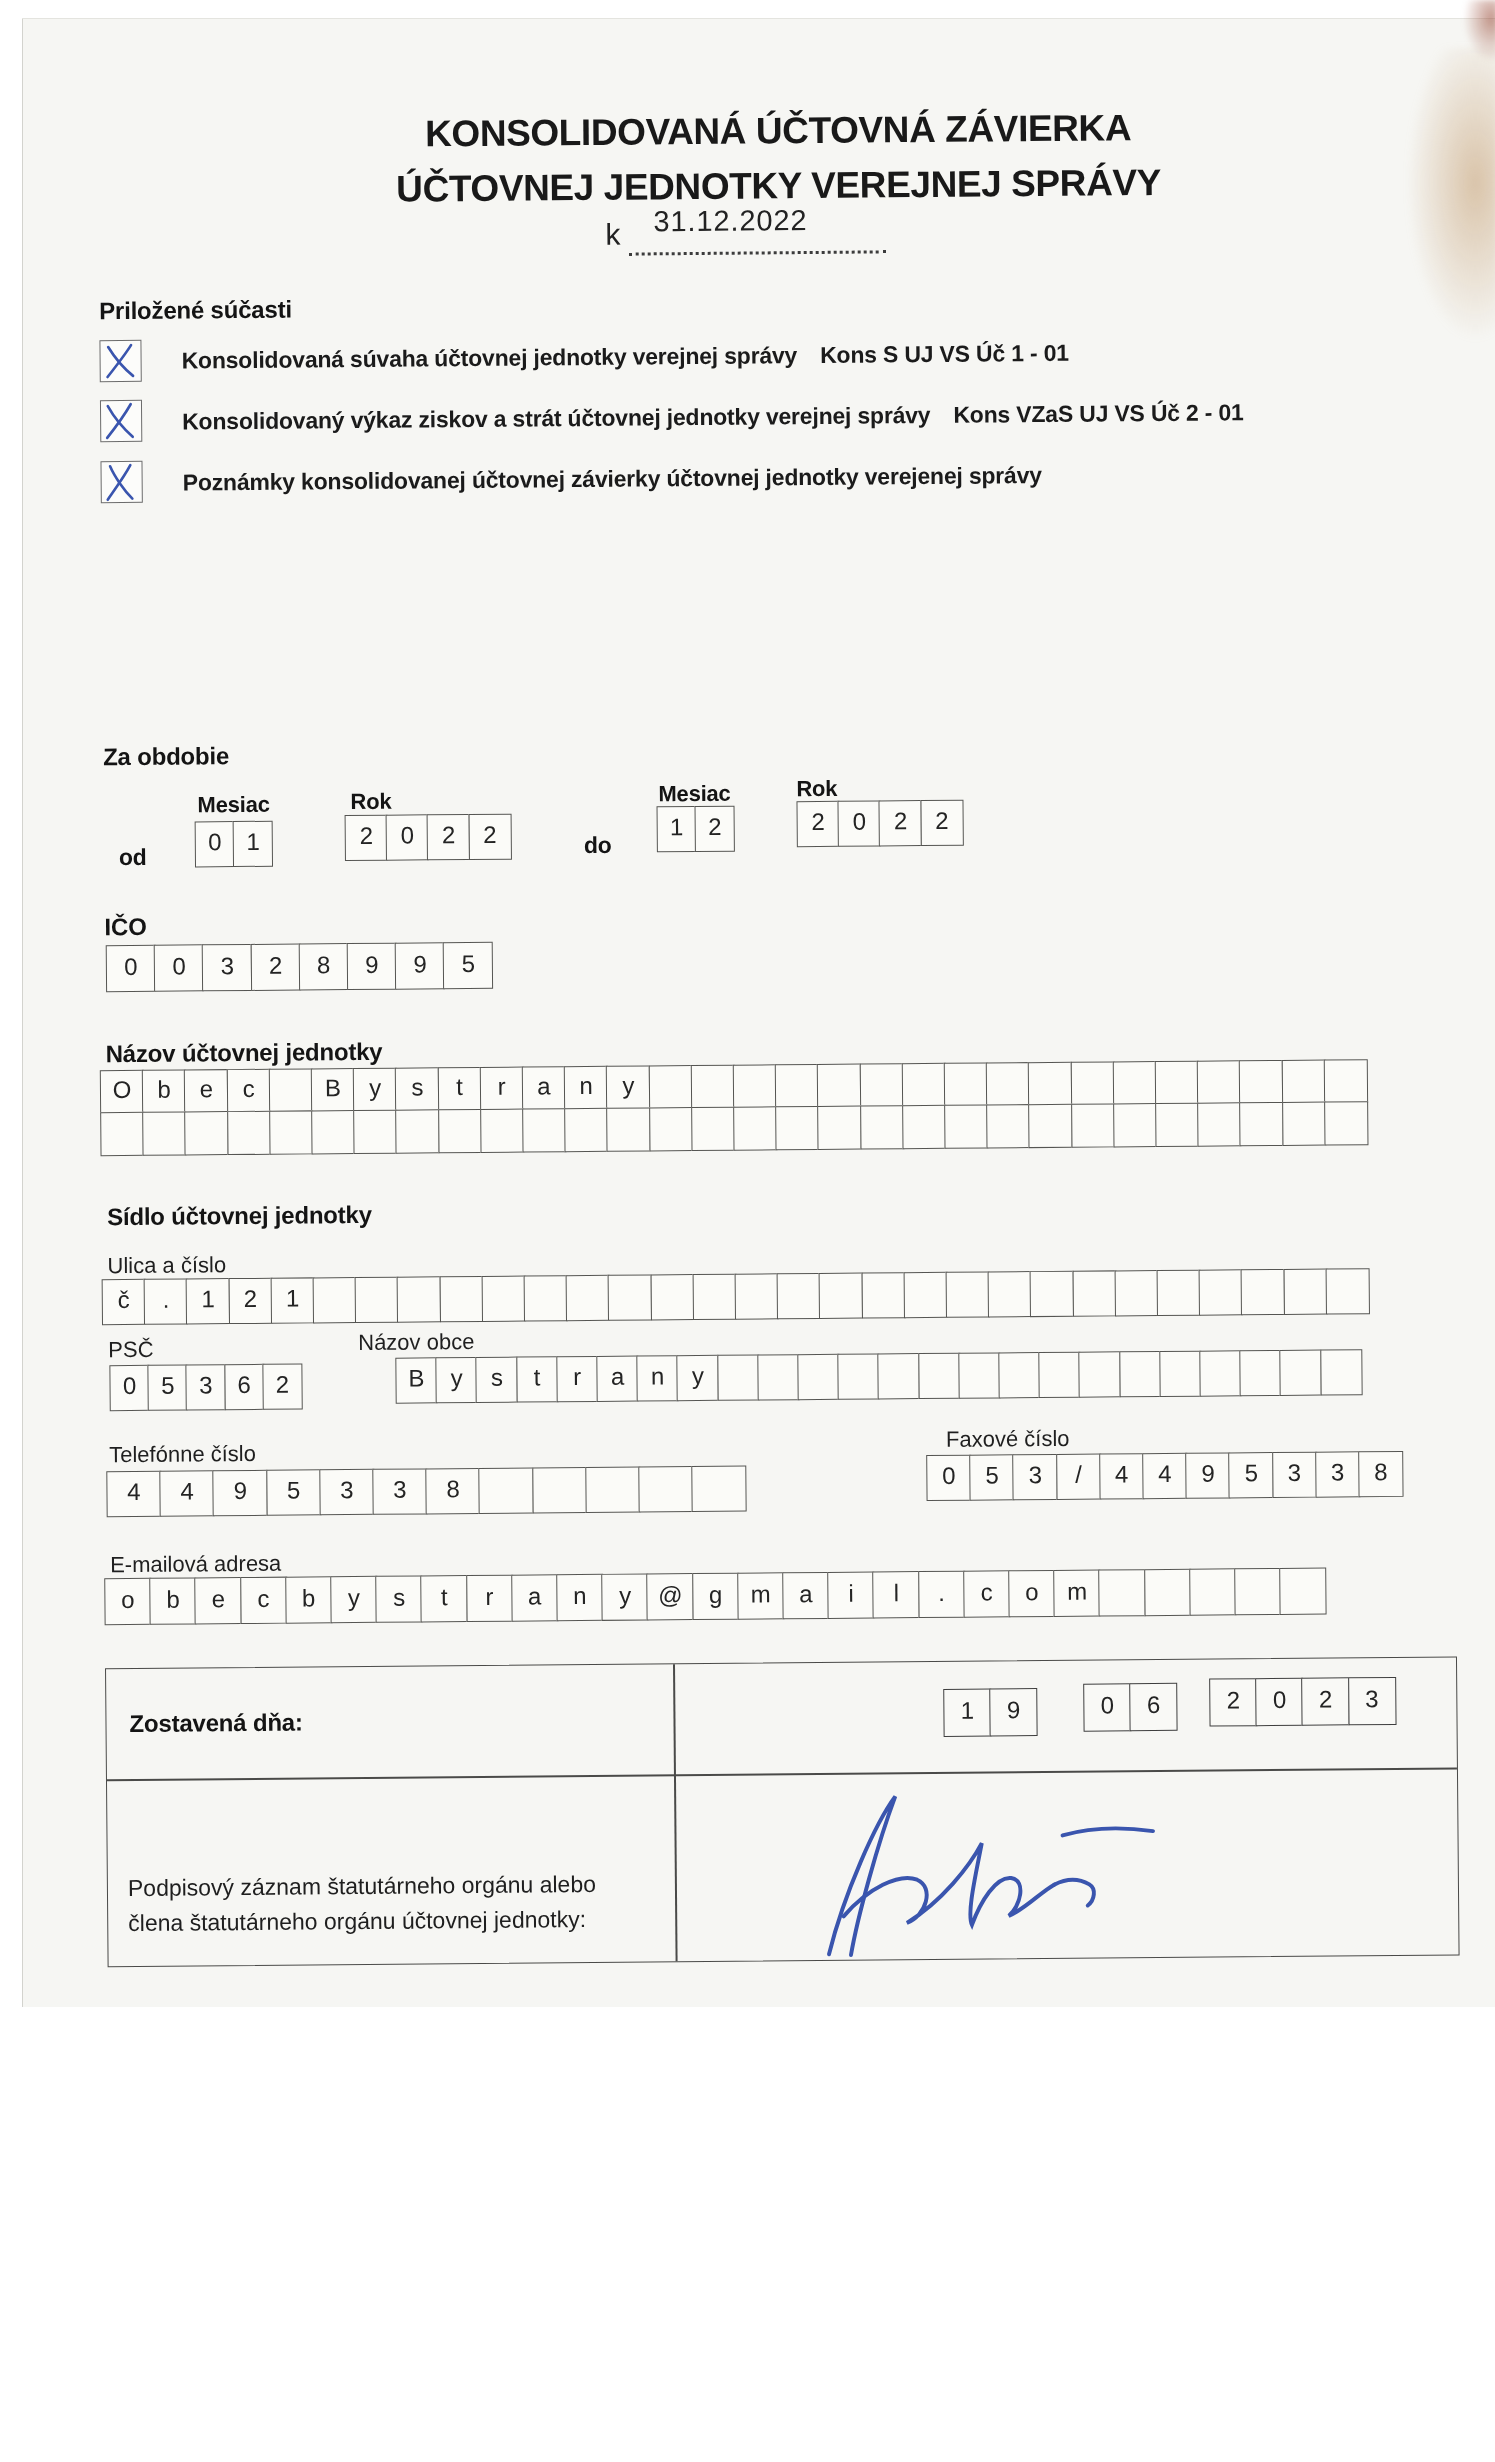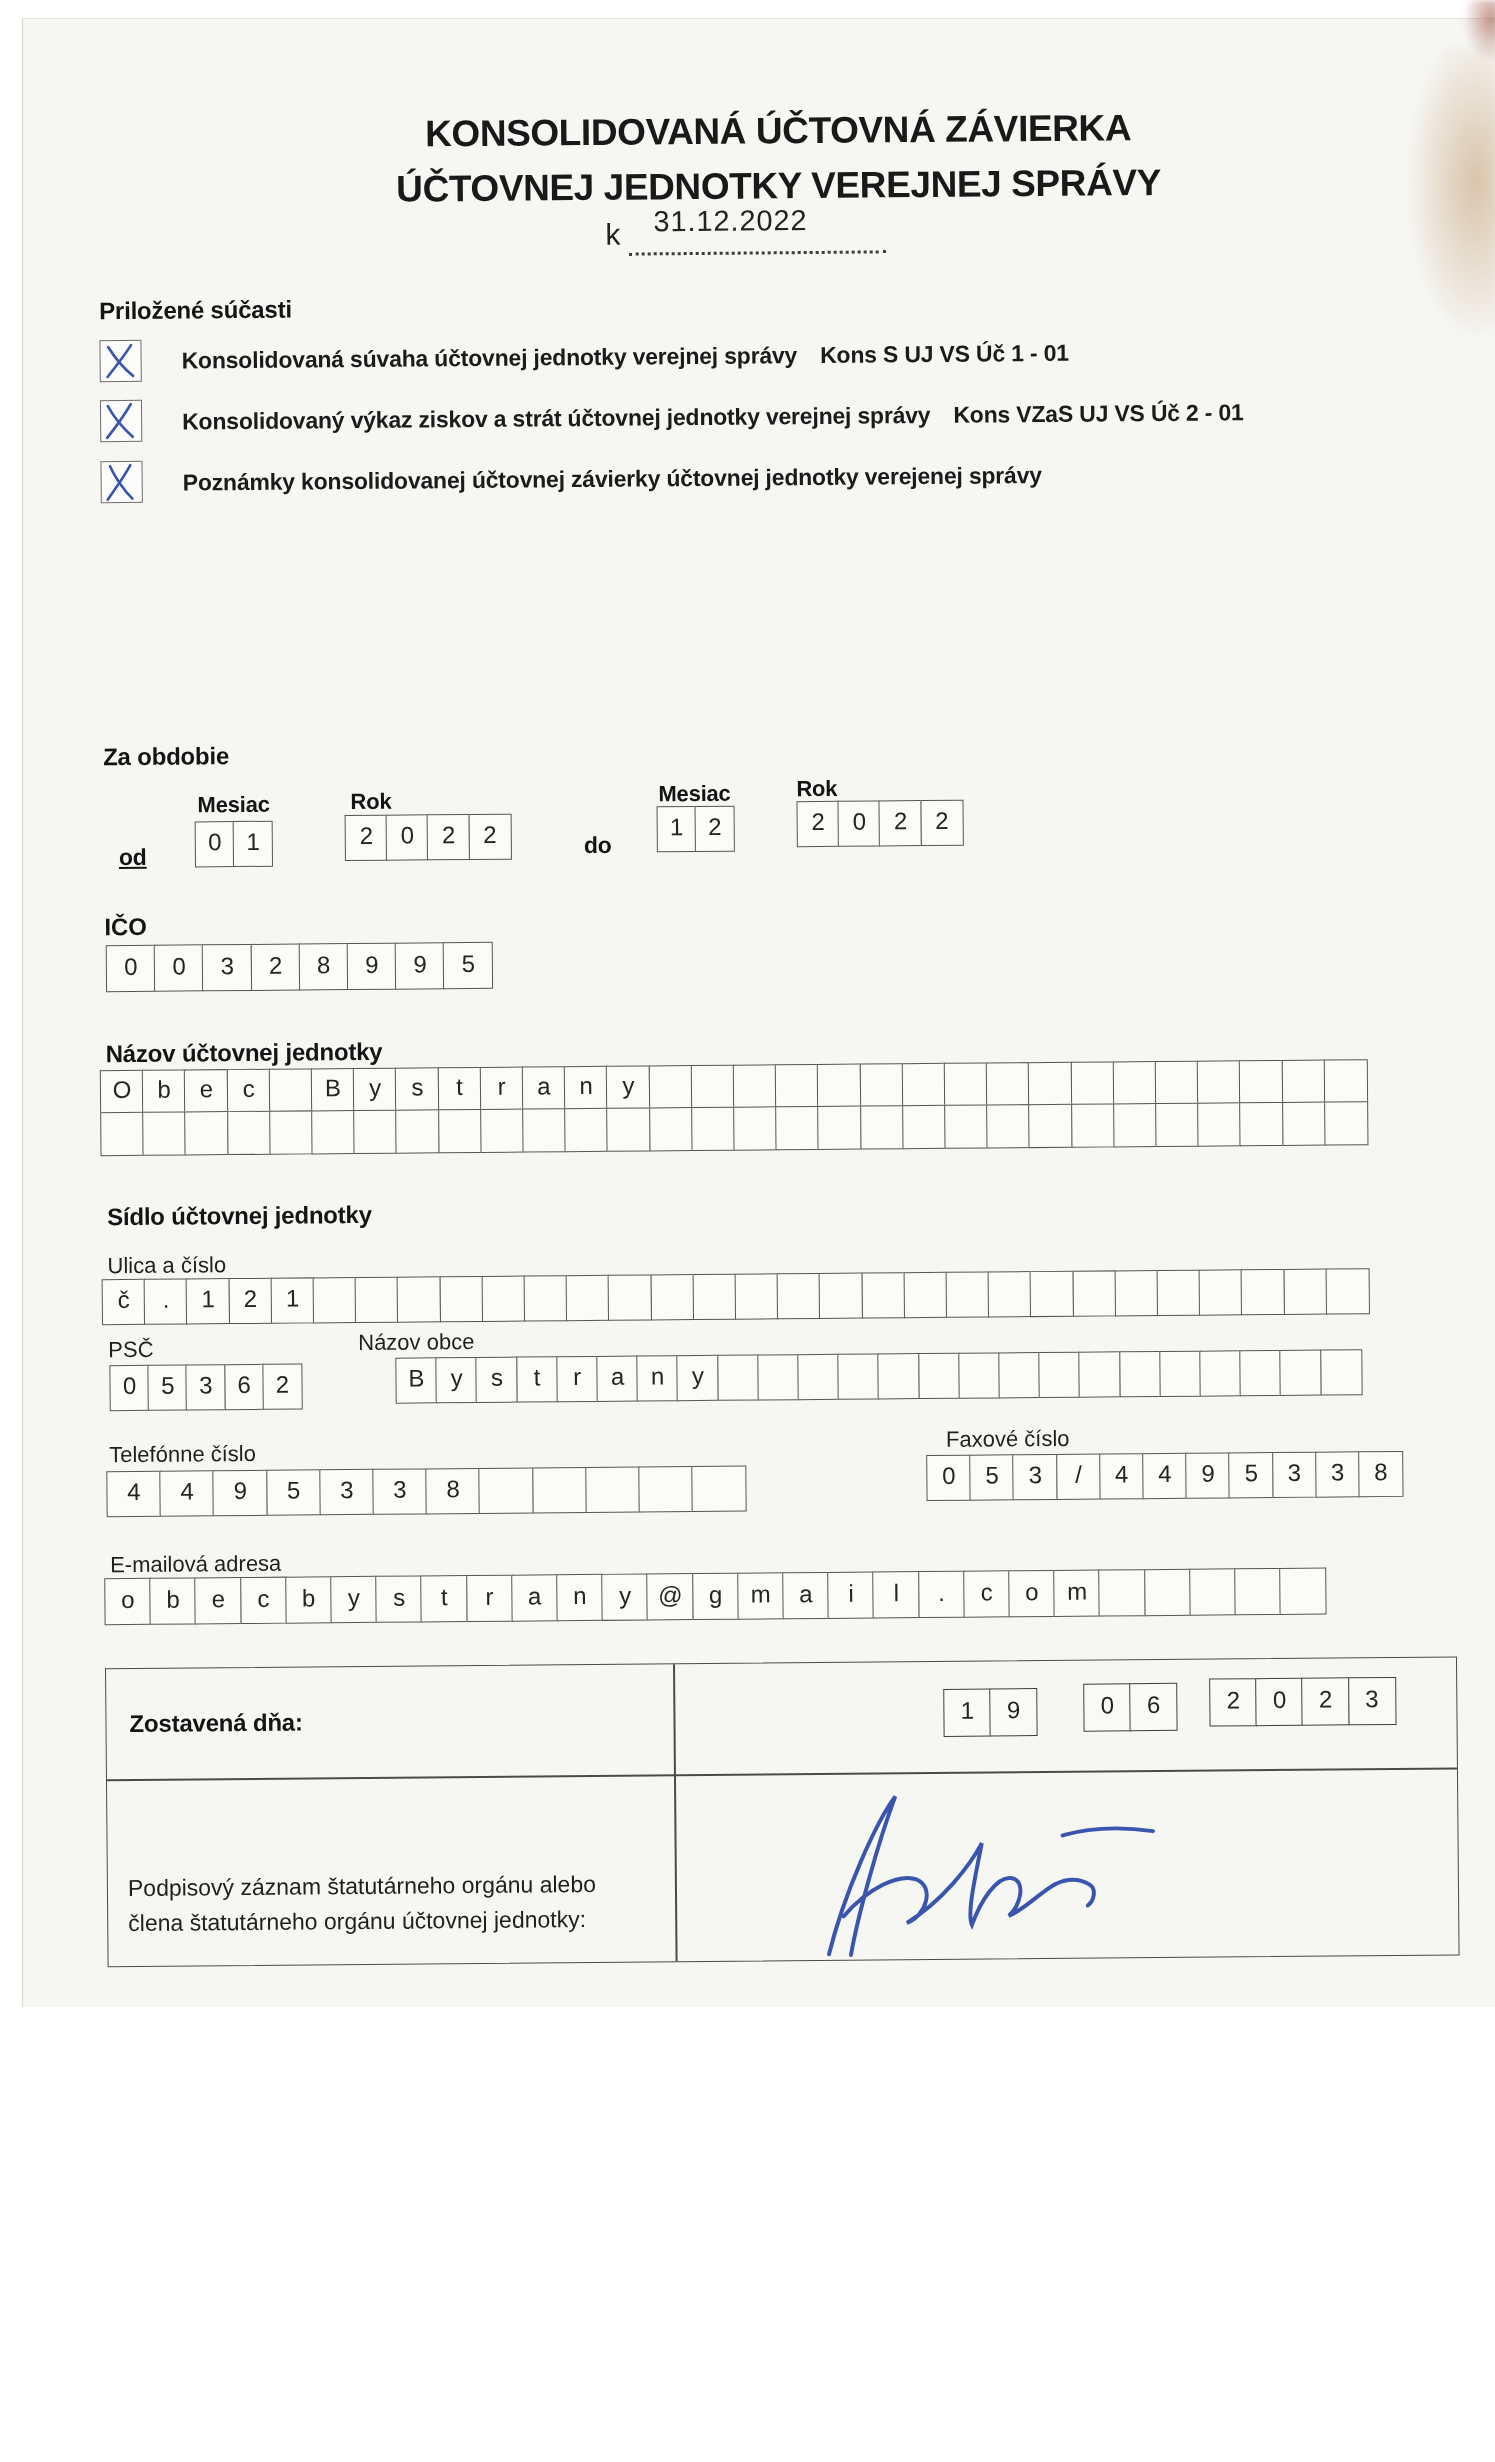--- a/index.html
+++ b/index.html
@@ -100,21 +100,21 @@
   <div class="chkrow-label" style="top:468px;">
     <span class="lbl">Poznámky konsolidovanej účtovnej závierky účtovnej jednotky verejenej správy</span>
     <span class="code"></span>
   </div>
 
   <div class="abs h" style="left:98px;top:741px;">Za obdobie</div>
   <div class="abs h" style="left:192px;top:791px;font-size:22px;">Mesiac</div>
   <div class="abs h" style="left:345px;top:789px;font-size:22px;">Rok</div>
   <div class="abs h" style="left:653px;top:784px;font-size:22px;">Mesiac</div>
   <div class="abs h" style="left:791px;top:780px;font-size:22px;">Rok</div>
-  <div class="abs h" style="left:113px;top:842px;font-size:23px;text-decoration:underline;">od</div>
+  <div class="abs h" style="left:113px;top:842px;font-size:23px;">od</div>
   <div class="abs h" style="left:578px;top:834px;font-size:23px;">do</div>
 
   <div class="grid" style="left:189px;top:820px;--cw:40px;">
       <span class="cell">0</span>
       <span class="cell">1</span>
     </div>
   <div class="grid" style="left:339px;top:815px;--cw:43px;">
       <span class="cell">2</span>
       <span class="cell">0</span>
       <span class="cell">2</span>

